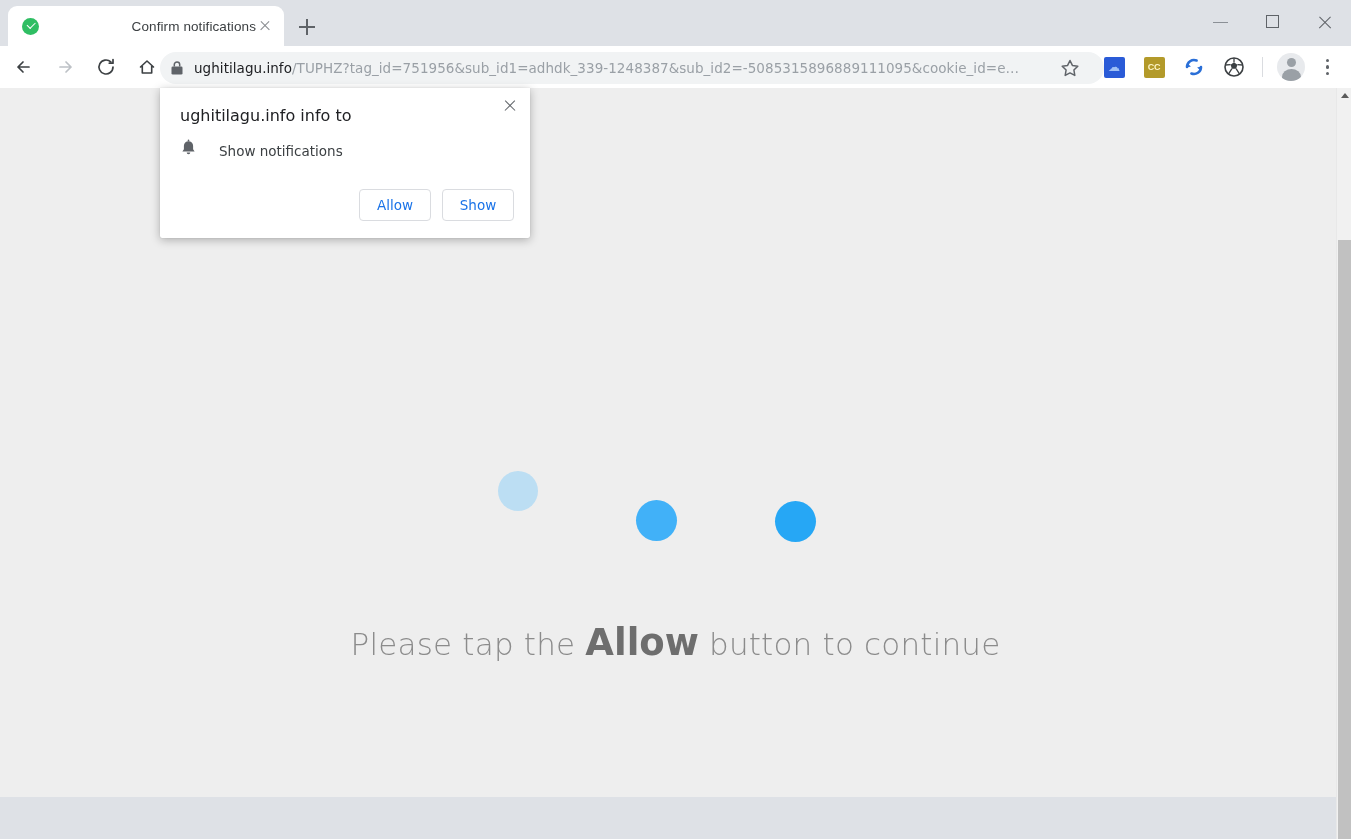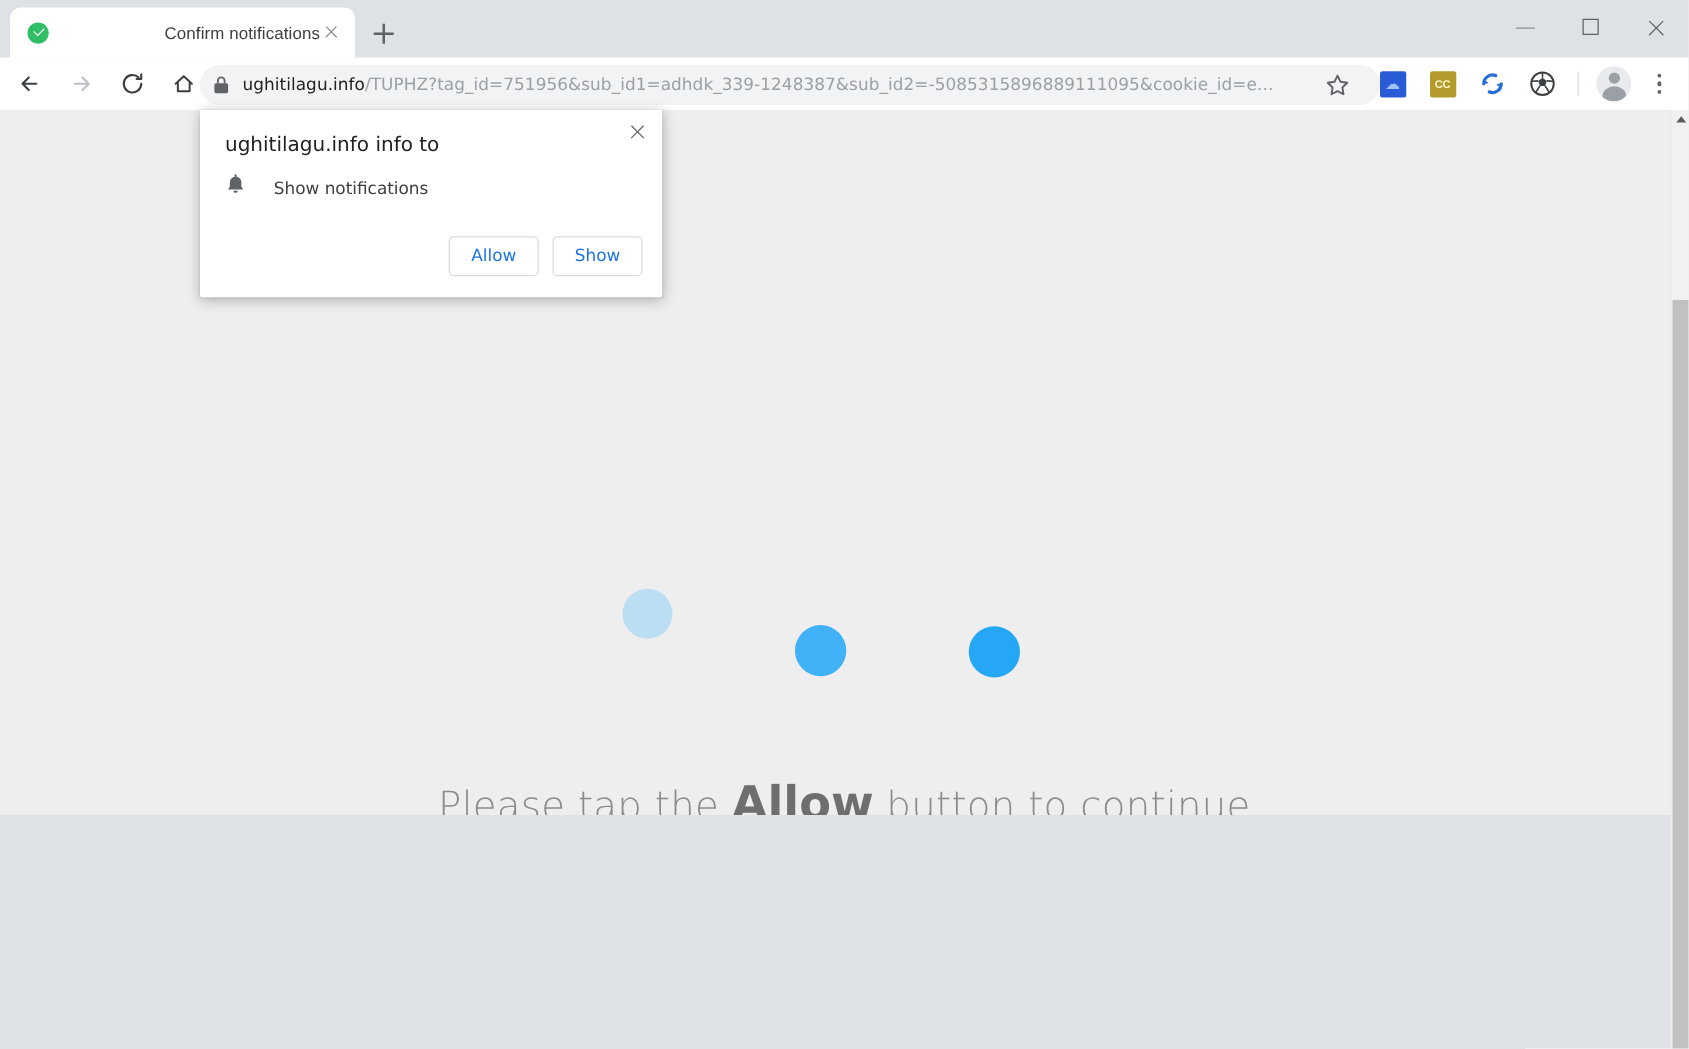--- a/index.html
+++ b/index.html
@@ -303,21 +303,21 @@
   }
   .menu-dot:nth-child(1) { top: 7px; }
   .menu-dot:nth-child(2) { top: 13.4px; }
   .menu-dot:nth-child(3) { top: 19.8px; }
 
   
   .viewport {
     position: absolute;
     left: 0; top: 88px;
     width: 1351px;
-    height: 564px;
+    height: 709px;
     background: #eeeeee;
     overflow: hidden;
   }
 
   .dots-row {
     position: absolute;
     left: 0;
     top: 0;
     width: 100%;
     height: 100%;

